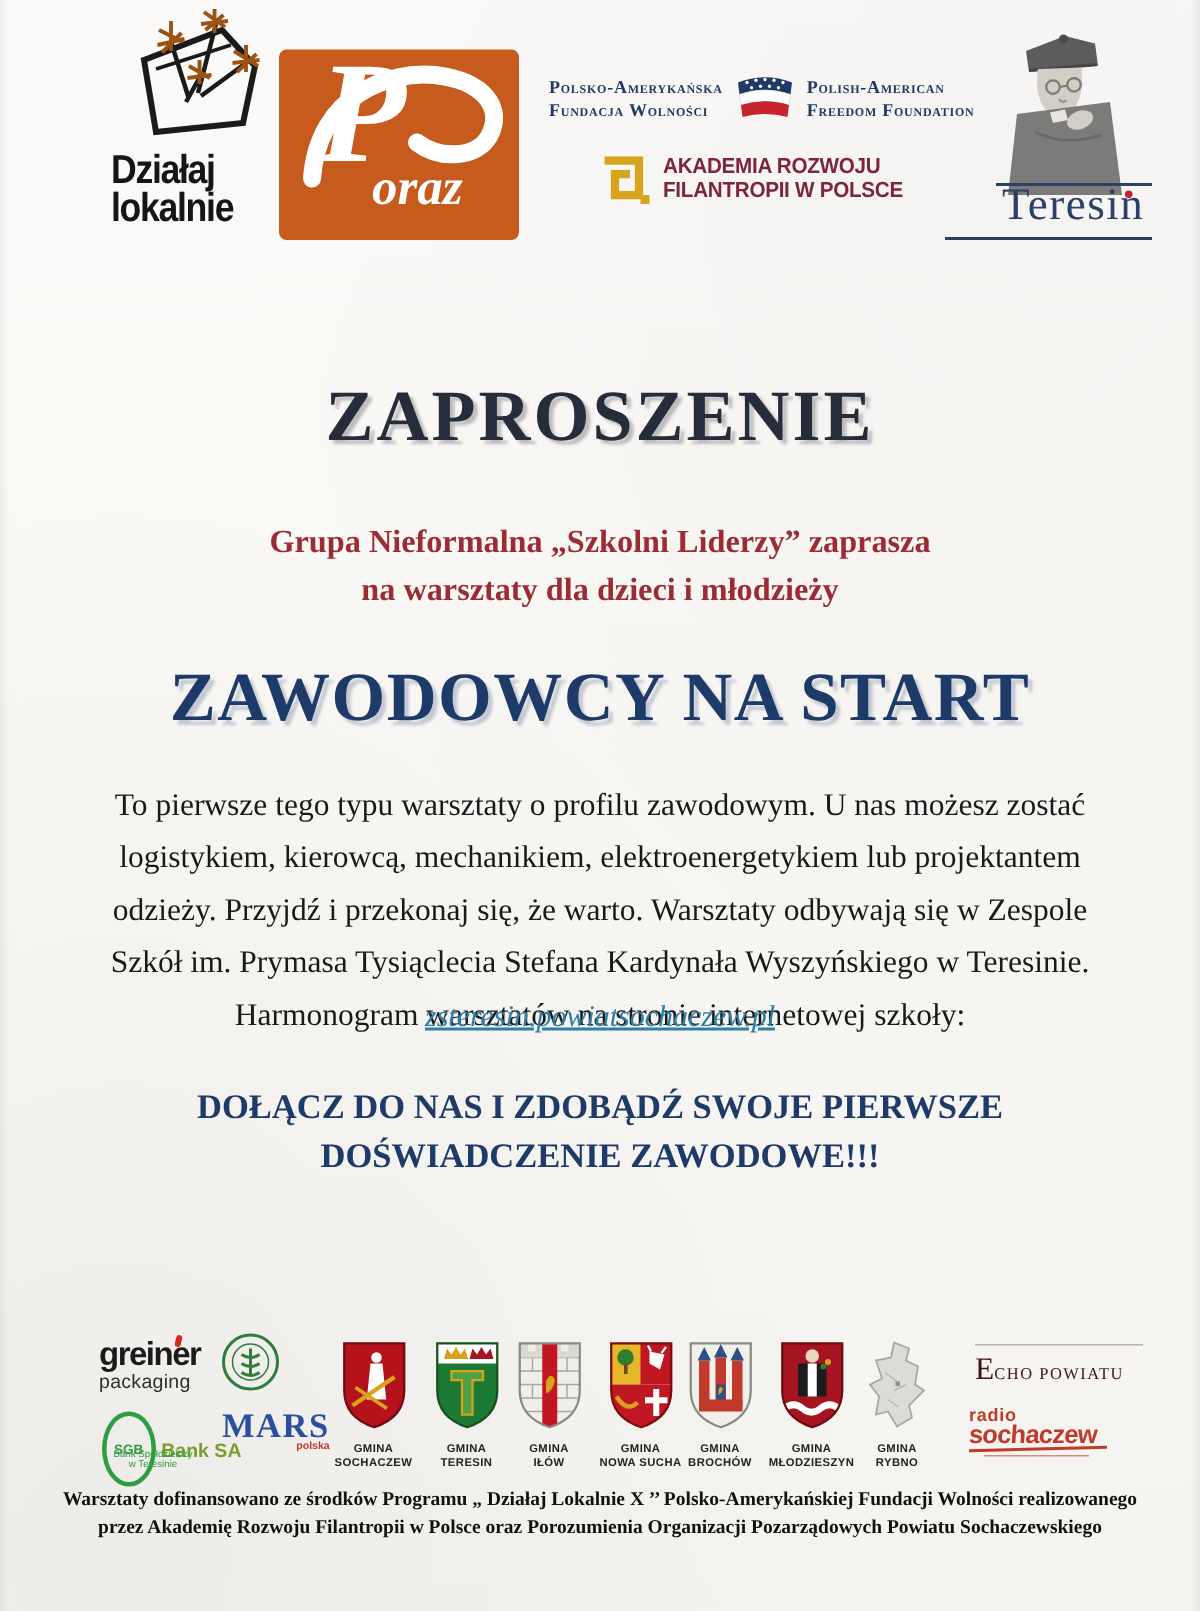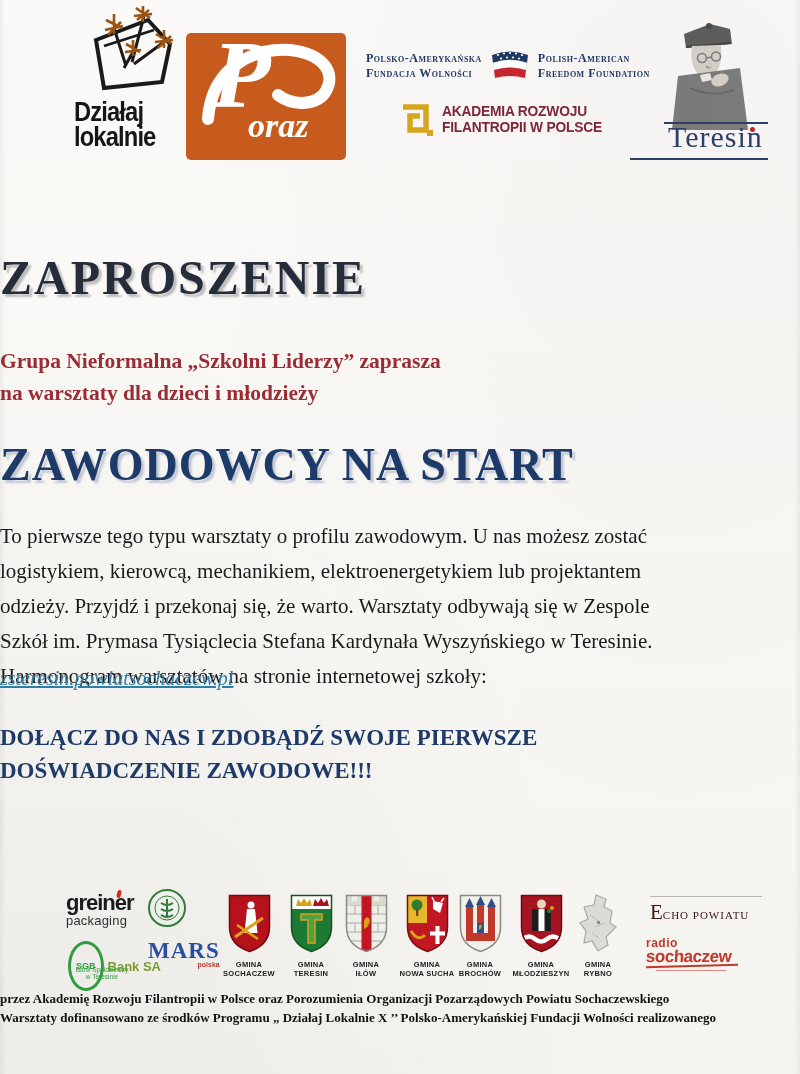--- a/index.html
+++ b/index.html
@@ -6,21 +6,21 @@
   .page{
     position:relative;width:800px;height:1074px;margin:0 auto;overflow:hidden;
     background:
       radial-gradient(ellipse at 85% 10%, rgba(0,0,0,0.025), transparent 55%),
       radial-gradient(ellipse at 10% 95%, rgba(0,0,0,0.03), transparent 50%),
       linear-gradient(90deg, rgba(0,0,0,.05) 0, transparent 6px, transparent 794px, rgba(0,0,0,.05) 100%),
       linear-gradient(180deg,#fbfaf8 0%,#f8f7f4 55%,#f4f3ef 100%);
     font-family:"Liberation Serif","DejaVu Serif",serif;color:#191919;
   }
   .abs{position:absolute;}
-  .center{position:absolute;left:0;right:0;}
+  .center{position:absolute;left:0;right:0;text-align:center;}
 
   
   .dzialaj{left:74px;top:6px;width:110px;height:160px;}
   .dz-text{margin-top:-6px;font-family:"Liberation Sans","DejaVu Sans",sans-serif;
     font-weight:bold;font-size:27px;line-height:25px;color:#161616;
     letter-spacing:-1px;transform:scaleX(.88);transform-origin:left;}
   .popps{left:186px;top:33px;width:160px;height:127px;background:#c75b1e;border-radius:5px;}
   .popps-initial{position:absolute;left:26px;top:-14px;color:#fff;font-style:italic;
     font-size:96px;font-weight:bold;font-family:"Liberation Serif",serif;}
   .popps-rest{position:absolute;left:62px;top:74px;color:#fff;font-style:italic;
@@ -364,17 +364,17 @@
   </div>
 
   <div class="abs radio">
     <div class="radio-l1">radio</div>
     <div class="radio-l2">sochaczew</div>
     <div class="radio-underline"></div>
     <div class="radio-microline"></div>
   </div>
 
   <div class="center disclaimer">
+    <div>Warsztaty dofinansowano ze środków Programu „ Działaj Lokalnie X ’’ Polsko-Amerykańskiej Fundacji Wolności realizowanego</div>
     <div>przez Akademię Rozwoju Filantropii w Polsce oraz Porozumienia Organizacji Pozarządowych Powiatu Sochaczewskiego</div>
-    <div>Warsztaty dofinansowano ze środków Programu „ Działaj Lokalnie X ’’ Polsko-Amerykańskiej Fundacji Wolności realizowanego</div>
   </div>
 
 </div>
 
 </body></html>

